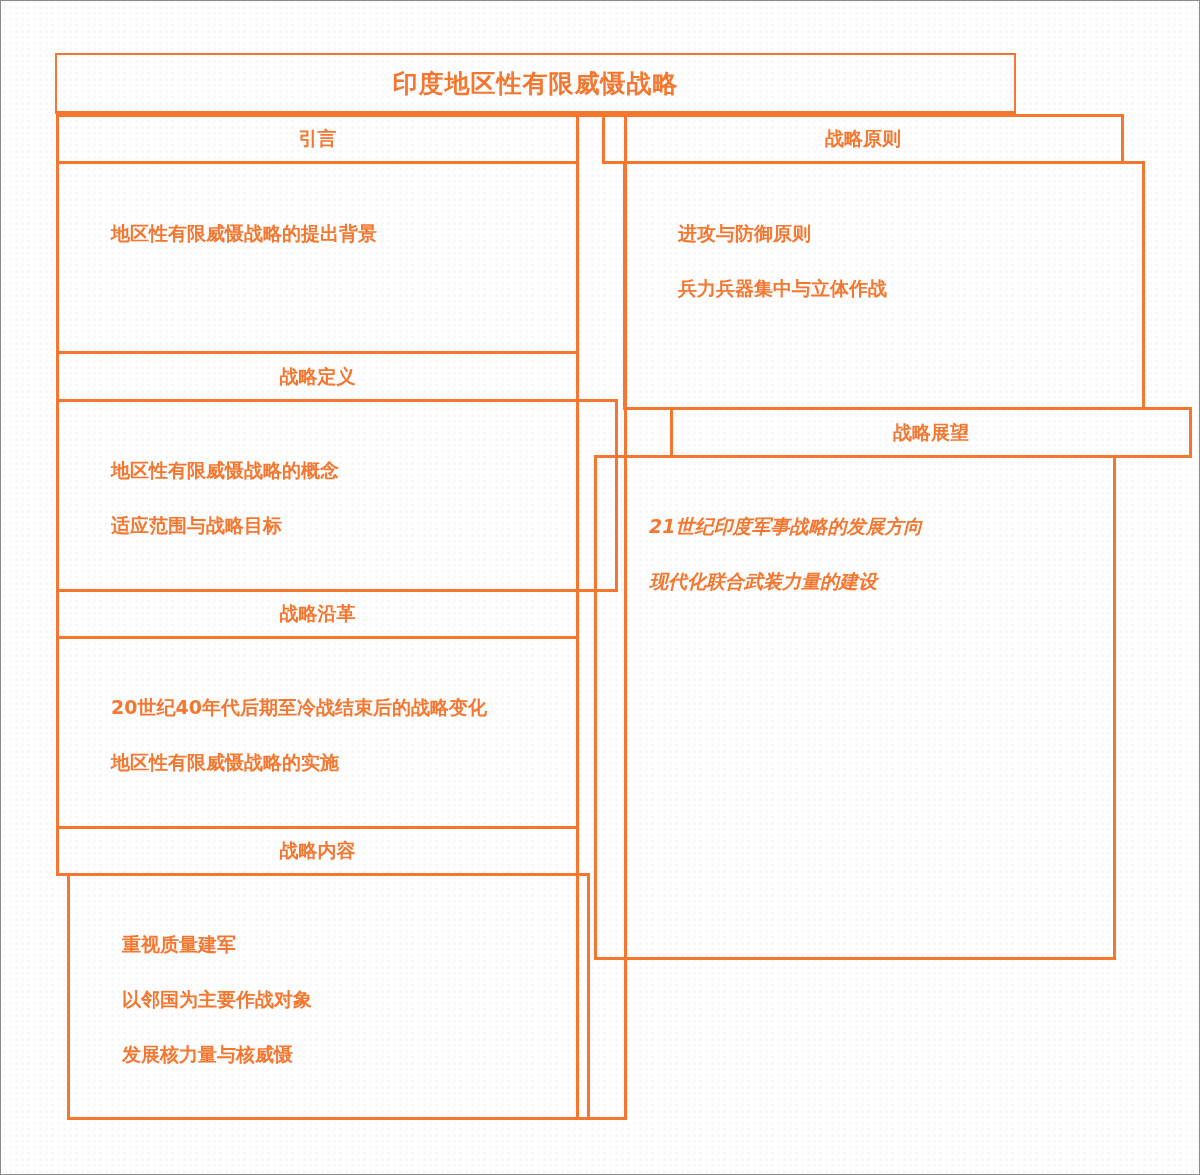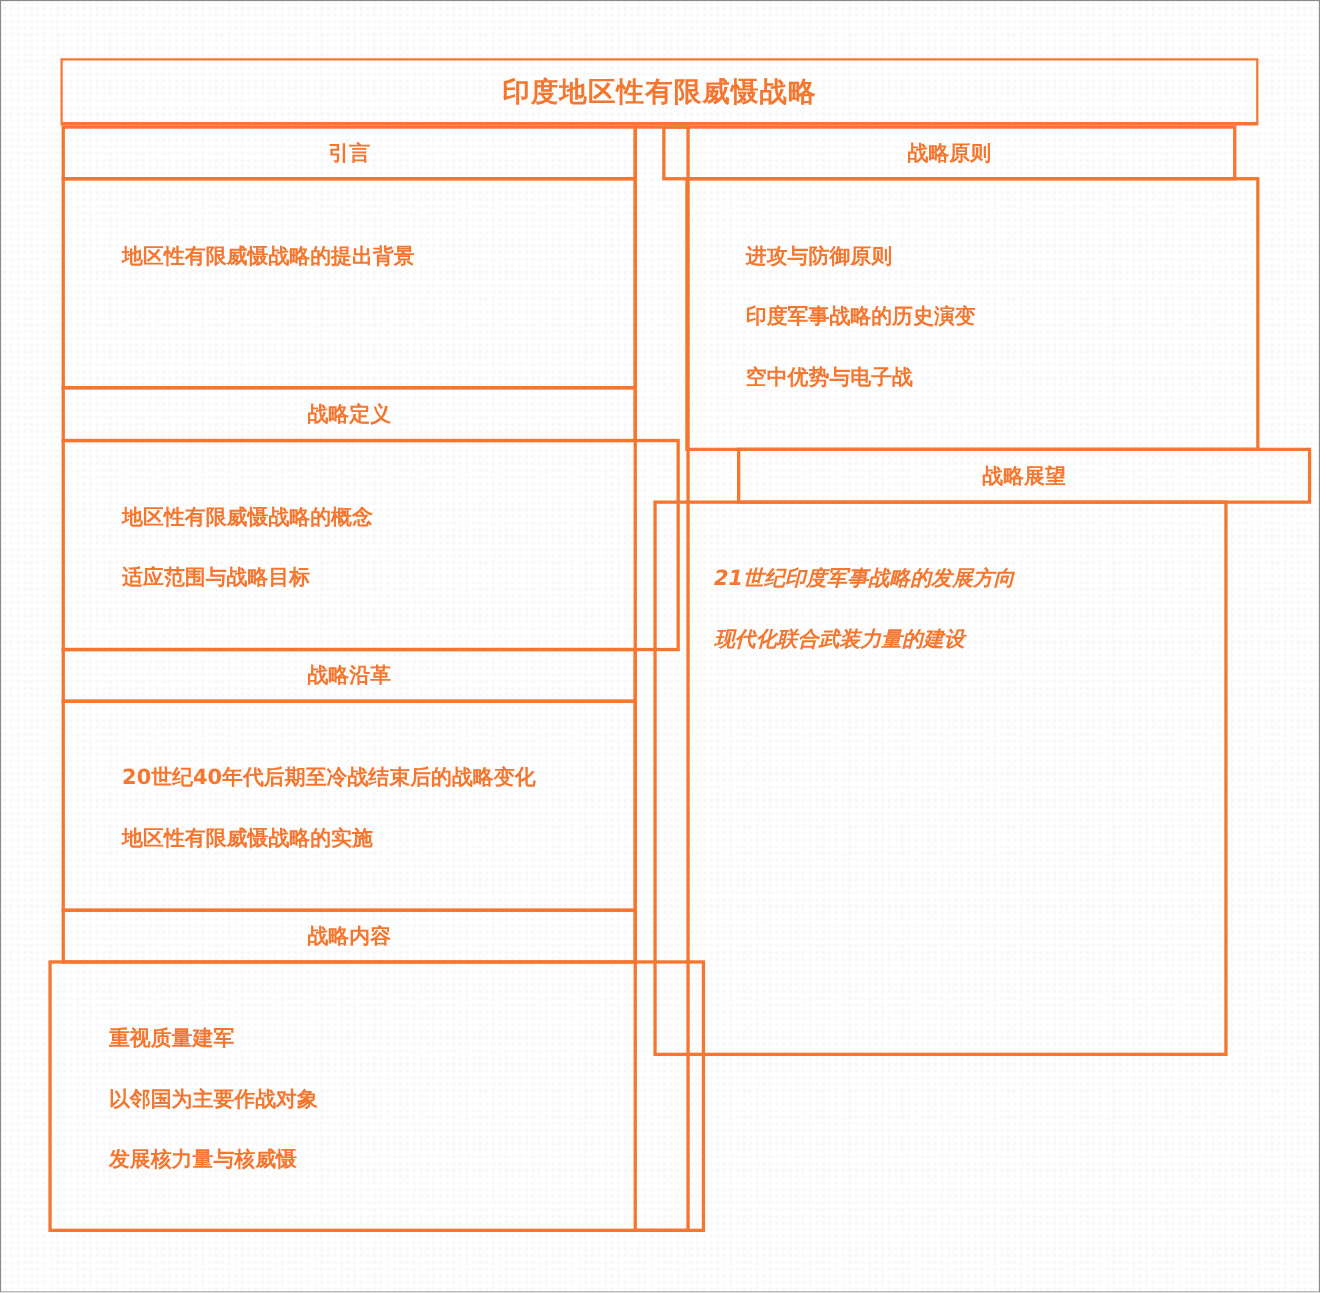--- a/index.html
+++ b/index.html
@@ -15,21 +15,21 @@
     }
     .frame {
       position: absolute; left: 0; top: 0; width: 1198px; height: 1173px;
       border: 1px solid #8a8a8a;
     }
     .box {
       position: absolute; box-sizing: border-box;
       border: 3px solid #f5762f;
     }
     .title-box {
-      left: 55px; top: 53px; width: 1089px; height: 61px;
+      left: 55px; top: 53px; width: 961px; height: 61px;
       border-width: 2px 2px 3px 2px;
       display: flex; align-items: center; justify-content: center;
     }
     .title-text {
       color: #f5762f; font-size: 25px; font-weight: bold; letter-spacing: 1px;
     }
     .header {
       display: flex; align-items: center; justify-content: center;
     }
     .header-text {
@@ -83,36 +83,35 @@
 <div class="box body-box" style="left:56px; top:636px; width:523px; height:193px;">
   <ul class="items" style="top:56px;">
     <li class="item">20世纪40年代后期至冷战结束后的战略变化</li>
     <li class="item">地区性有限威慑战略的实施</li>
   </ul>
 </div>
 
 <div class="box header" style="left:56px; top:826px; width:523px; height:50px;">
   <span class="header-text">战略内容</span>
 </div>
-<div class="box body-box" style="left:44px; top:873px; width:597px; height:247px;">
+<div class="box body-box" style="left:67px; top:873px; width:523px; height:247px;">
   <ul class="items" style="top:56px;">
     <li class="item">重视质量建军</li>
     <li class="item">以邻国为主要作战对象</li>
     <li class="item">发展核力量与核威慑</li>
   </ul>
 </div>
 
 <div class="box header" style="left:602px; top:114px; width:522px; height:50px;">
   <span class="header-text">战略原则</span>
 </div>
 <div class="box body-box" style="left:623px; top:161px; width:522px; height:249px;">
   <ul class="items" style="top:57px;">
     <li class="item">进攻与防御原则</li>
-    <li class="item">印度军事战略的历史演变</li>
-    <li class="item">空中优势与电子战</li>
+    <li class="item">兵力兵器集中与立体作战</li>
   </ul>
 </div>
 
 <div class="box header" style="left:623px; top:407px; width:522px; height:51px;margin-left:47px;">
   <span class="header-text">战略展望</span>
 </div>
 <div class="box body-box" style="left:594px; top:455px; width:522px; height:505px;font-style:italic;">
   <ul class="items" style="top:56px;">
     <li class="item">21世纪印度军事战略的发展方向</li>
     <li class="item">现代化联合武装力量的建设</li>

